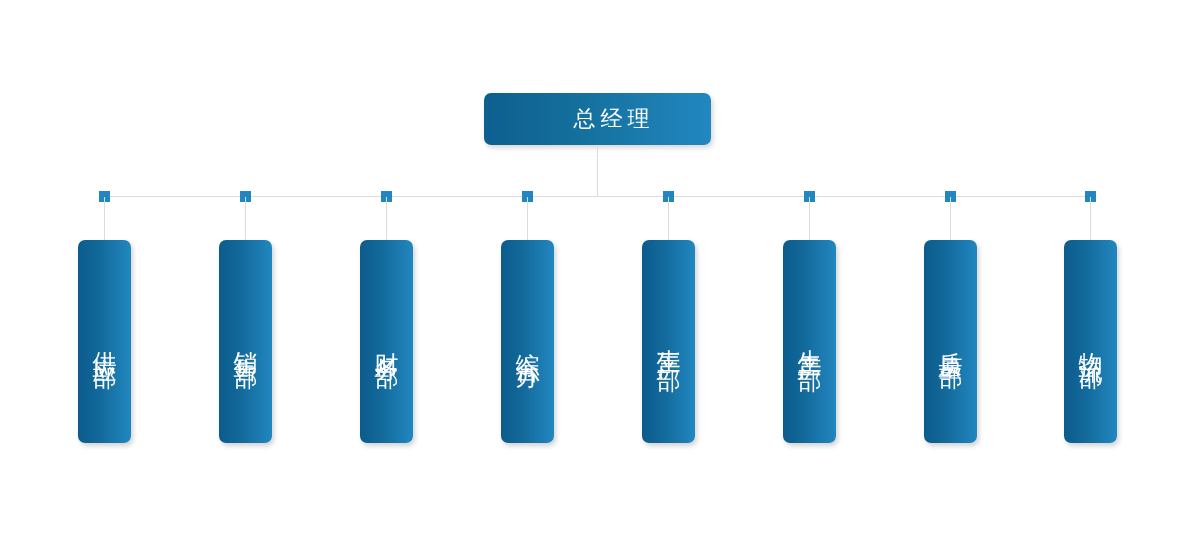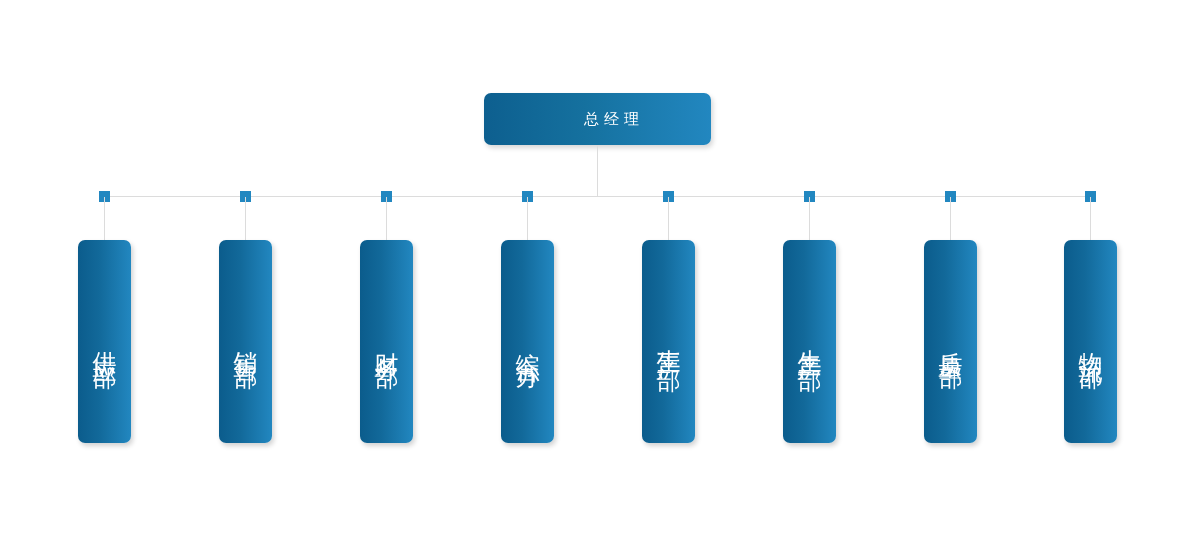--- a/index.html
+++ b/index.html
@@ -30,21 +30,21 @@
     border-radius: 7px;
     background: linear-gradient(to right, #0d5f8f 0%, #15719f 45%, #2287c0 100%);
     box-shadow: 2px 3px 5px rgba(0, 0, 0, 0.16);
     display: flex;
     align-items: center;
     justify-content: center;
     box-sizing: border-box;
   }
   .root-label {
     color: #ffffff;
-    font-size: 15px;
+    font-size: 22px;
     letter-spacing: 5px;
     text-indent: 5px;
     line-height: 1;
     white-space: nowrap;
     margin-left: 28px;
   }
 
   
   .stem-root {
     position: absolute;

